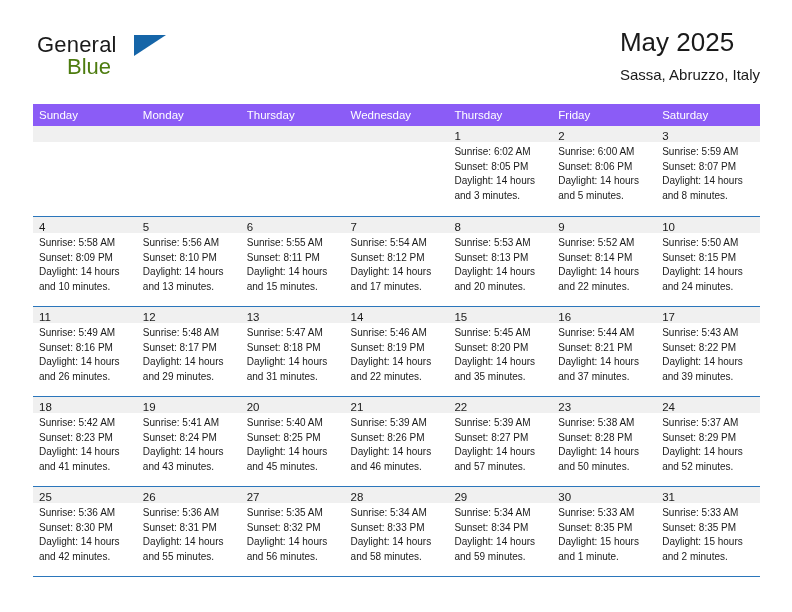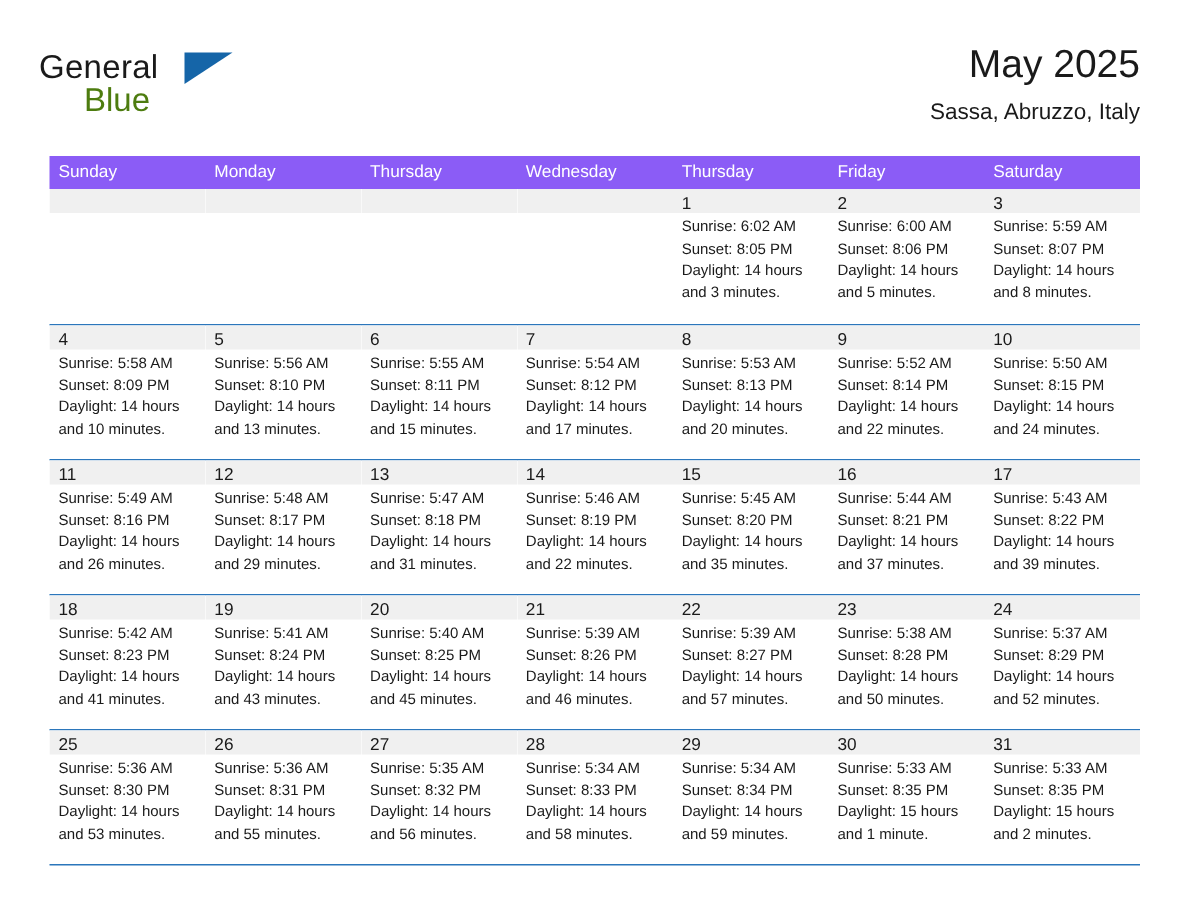--- a/index.html
+++ b/index.html
@@ -17,21 +17,21 @@
   .page {
     position: relative;
     width: 792px;
     height: 612px;
     box-sizing: border-box;
   }
 
   
   .top {
     position: absolute;
-    left: 26px;
+    left: 37px;
     top: 26px;
     right: 32px;
     height: 70px;
   }
   .brand {
     position: absolute;
     left: 0;
     top: 6px;
     width: 220px;
     height: 56px;
@@ -60,21 +60,21 @@
     width: 0;
     height: 0;
     border-left: 32px solid #1565a8;
     border-bottom: 21px solid transparent;
   }
 
   .title-block {
     position: absolute;
     right: 0;
     top: 0;
-    text-align: right;
+    text-align: left;
   }
   .cal-title {
     font-size: 26px;
     color: #1a1a1a;
     line-height: 32px;
     white-space: nowrap;
   }
   .cal-location {
     font-size: 15px;
     color: #1a1a1a;
@@ -449,21 +449,21 @@
       </div>
     </div>
 
     <div class="week-row">
       <div class="day-cell">
         <div class="day-num-bar"><span class="day-num">25</span></div>
         <div class="day-info">
           <div>Sunrise: 5:36 AM</div>
           <div>Sunset: 8:30 PM</div>
           <div>Daylight: 14 hours</div>
-          <div>and 53 minutes.</div>
+          <div>and 42 minutes.</div>
         </div>
       </div>
       <div class="day-cell">
         <div class="day-num-bar"><span class="day-num">26</span></div>
         <div class="day-info">
           <div>Sunrise: 5:36 AM</div>
           <div>Sunset: 8:31 PM</div>
           <div>Daylight: 14 hours</div>
           <div>and 55 minutes.</div>
         </div>

